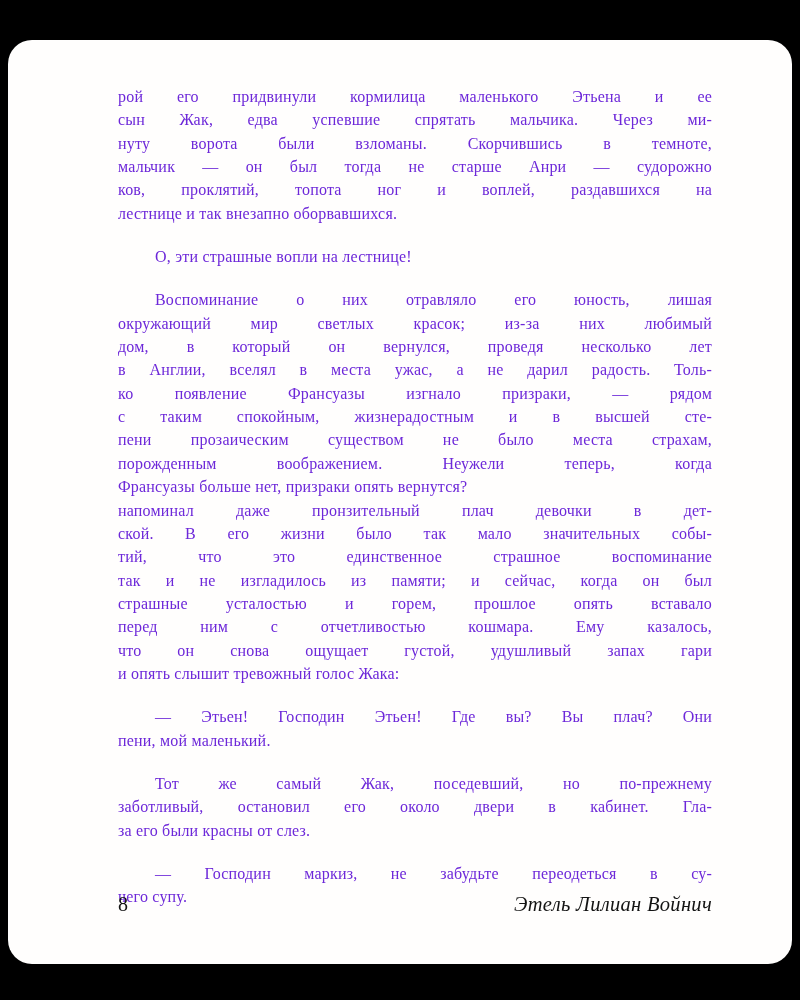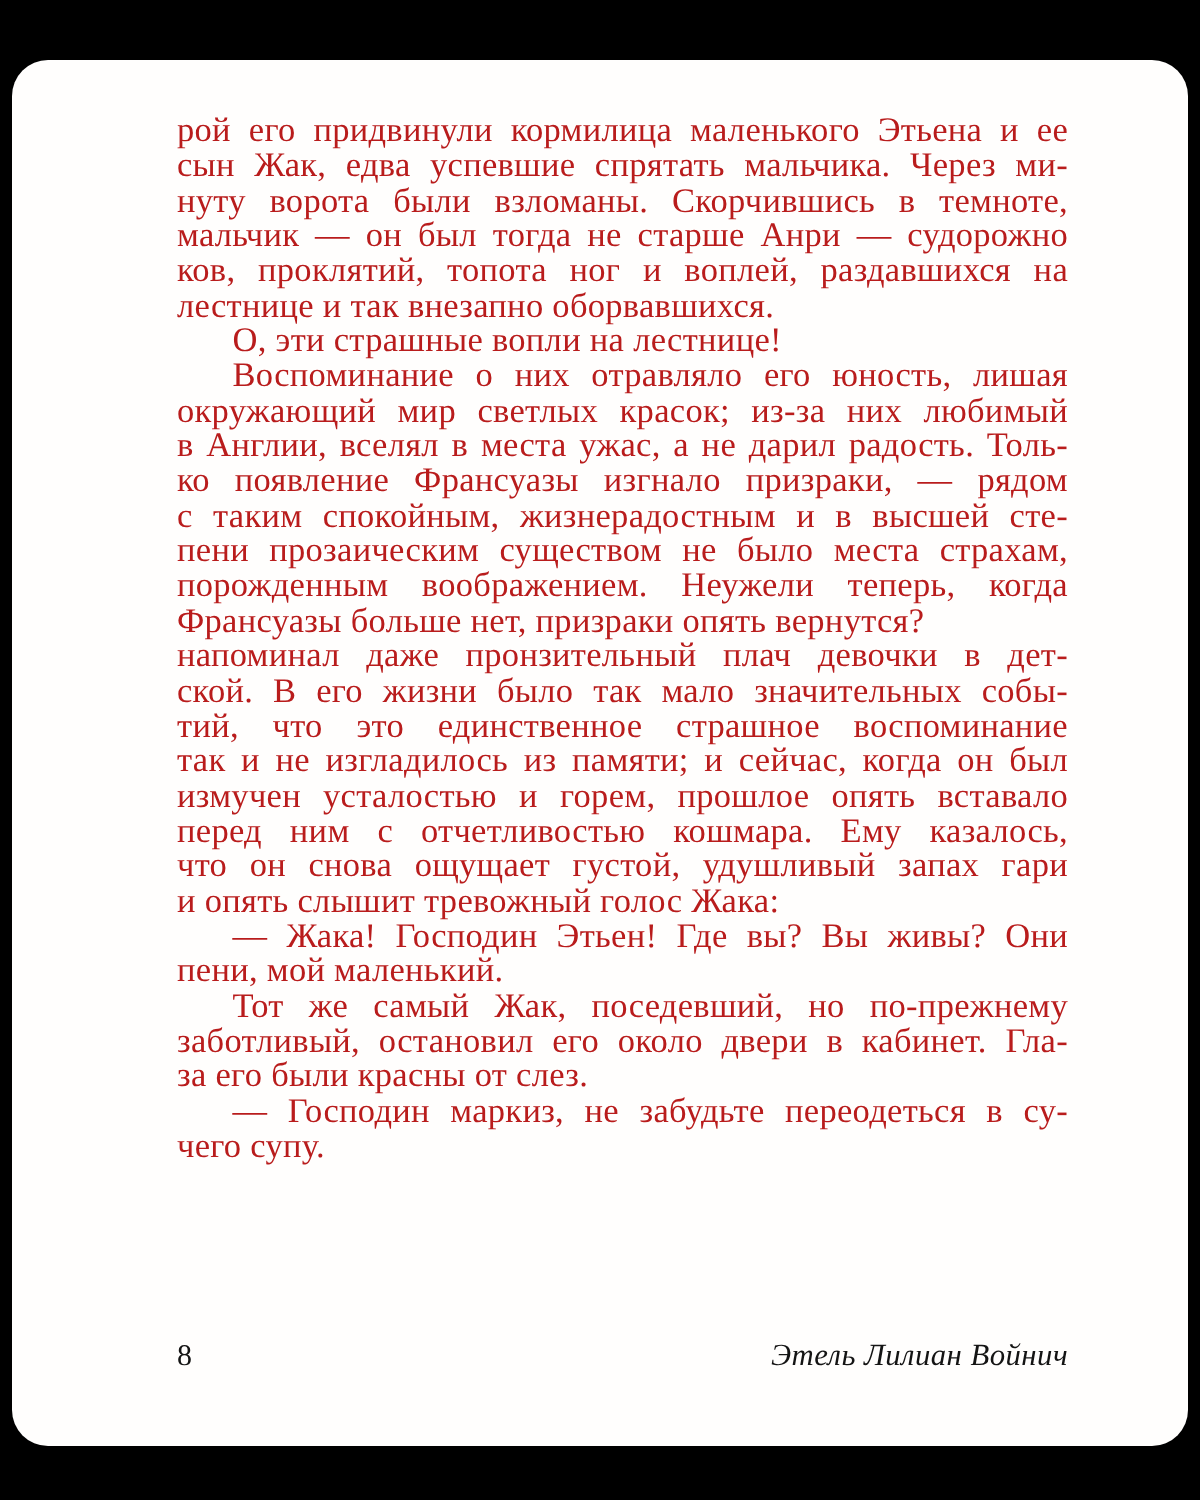--- a/index.html
+++ b/index.html
@@ -12,38 +12,39 @@
     position:relative;width:800px;height:1000px;
     background:#000;overflow:hidden;
   }
   
   .sheet{
     position:absolute;left:8px;right:8px;top:40px;bottom:36px;
     background:#fffefd;
     border-radius:24px;
   }
   .text-block{
-    position:absolute;left:110px;top:35px;width:594px;
-    color:#b91c1c;
-    font-size:23px;
+    position:absolute;left:110px;top:45px;width:594px;
+    color:#6d28d9;
+    font-size:16px;
     line-height:23.35px;
     letter-spacing:0.2px;
   }
   .paragraph{margin:0;padding:0;}
   .line{
     text-align:justify;
     text-align-last:justify;
     white-space:nowrap;
     overflow:visible;
   }
   .line.last{
     text-align-last:left;
   }
   .line.indent{
     text-indent:37px;
+    margin-top:20px;
   }
   .footer{
     position:absolute;left:110px;top:853px;width:594px;
     display:flex;justify-content:space-between;align-items:baseline;
     color:#141414;
   }
   .page-number{
     font-size:20px;
   }
   .running-author{
@@ -66,39 +67,40 @@
           <div class="line">мальчик — он был тогда не старше Анри — судорожно</div>
           <div class="line">ков, проклятий, топота ног и воплей, раздавшихся на</div>
           <div class="line last">лестнице и так внезапно оборвавшихся.</div>
         </div>
         <div class="paragraph">
           <div class="line last indent">О, эти страшные вопли на лестнице!</div>
         </div>
         <div class="paragraph">
           <div class="line indent">Воспоминание о них отравляло его юность, лишая</div>
           <div class="line">окружающий мир светлых красок; из-за них любимый</div>
+          <div class="line">дом, в который он вернулся, проведя несколько лет</div>
           <div class="line">в Англии, вселял в места ужас, а не дарил радость. Толь-</div>
           <div class="line">ко появление Франсуазы изгнало призраки, — рядом</div>
           <div class="line">с таким спокойным, жизнерадостным и в высшей сте-</div>
           <div class="line">пени прозаическим существом не было места страхам,</div>
           <div class="line">порожденным воображением. Неужели теперь, когда</div>
           <div class="line last">Франсуазы больше нет, призраки опять вернутся?</div>
         </div>
         <div class="paragraph">
           <div class="line">напоминал даже пронзительный плач девочки в дет-</div>
           <div class="line">ской. В его жизни было так мало значительных собы-</div>
           <div class="line">тий, что это единственное страшное воспоминание</div>
           <div class="line">так и не изгладилось из памяти; и сейчас, когда он был</div>
-          <div class="line">измучен усталостью и горем, прошлое опять вставало</div>
+          <div class="line">страшные усталостью и горем, прошлое опять вставало</div>
           <div class="line">перед ним с отчетливостью кошмара. Ему казалось,</div>
           <div class="line">что он снова ощущает густой, удушливый запах гари</div>
           <div class="line last">и опять слышит тревожный голос Жака:</div>
         </div>
         <div class="paragraph">
-          <div class="line indent">— Жака! Господин Этьен! Где вы? Вы живы? Они</div>
+          <div class="line indent">— Этьен! Господин Этьен! Где вы? Вы плач? Они</div>
           <div class="line last">пени, мой маленький.</div>
         </div>
         <div class="paragraph">
           <div class="line indent">Тот же самый Жак, поседевший, но по-прежнему</div>
           <div class="line">заботливый, остановил его около двери в кабинет. Гла-</div>
           <div class="line last">за его были красны от слез.</div>
         </div>
         <div class="paragraph">
           <div class="line indent">— Господин маркиз, не забудьте переодеться в су-</div>
           <div class="line last">чего супу.</div>

